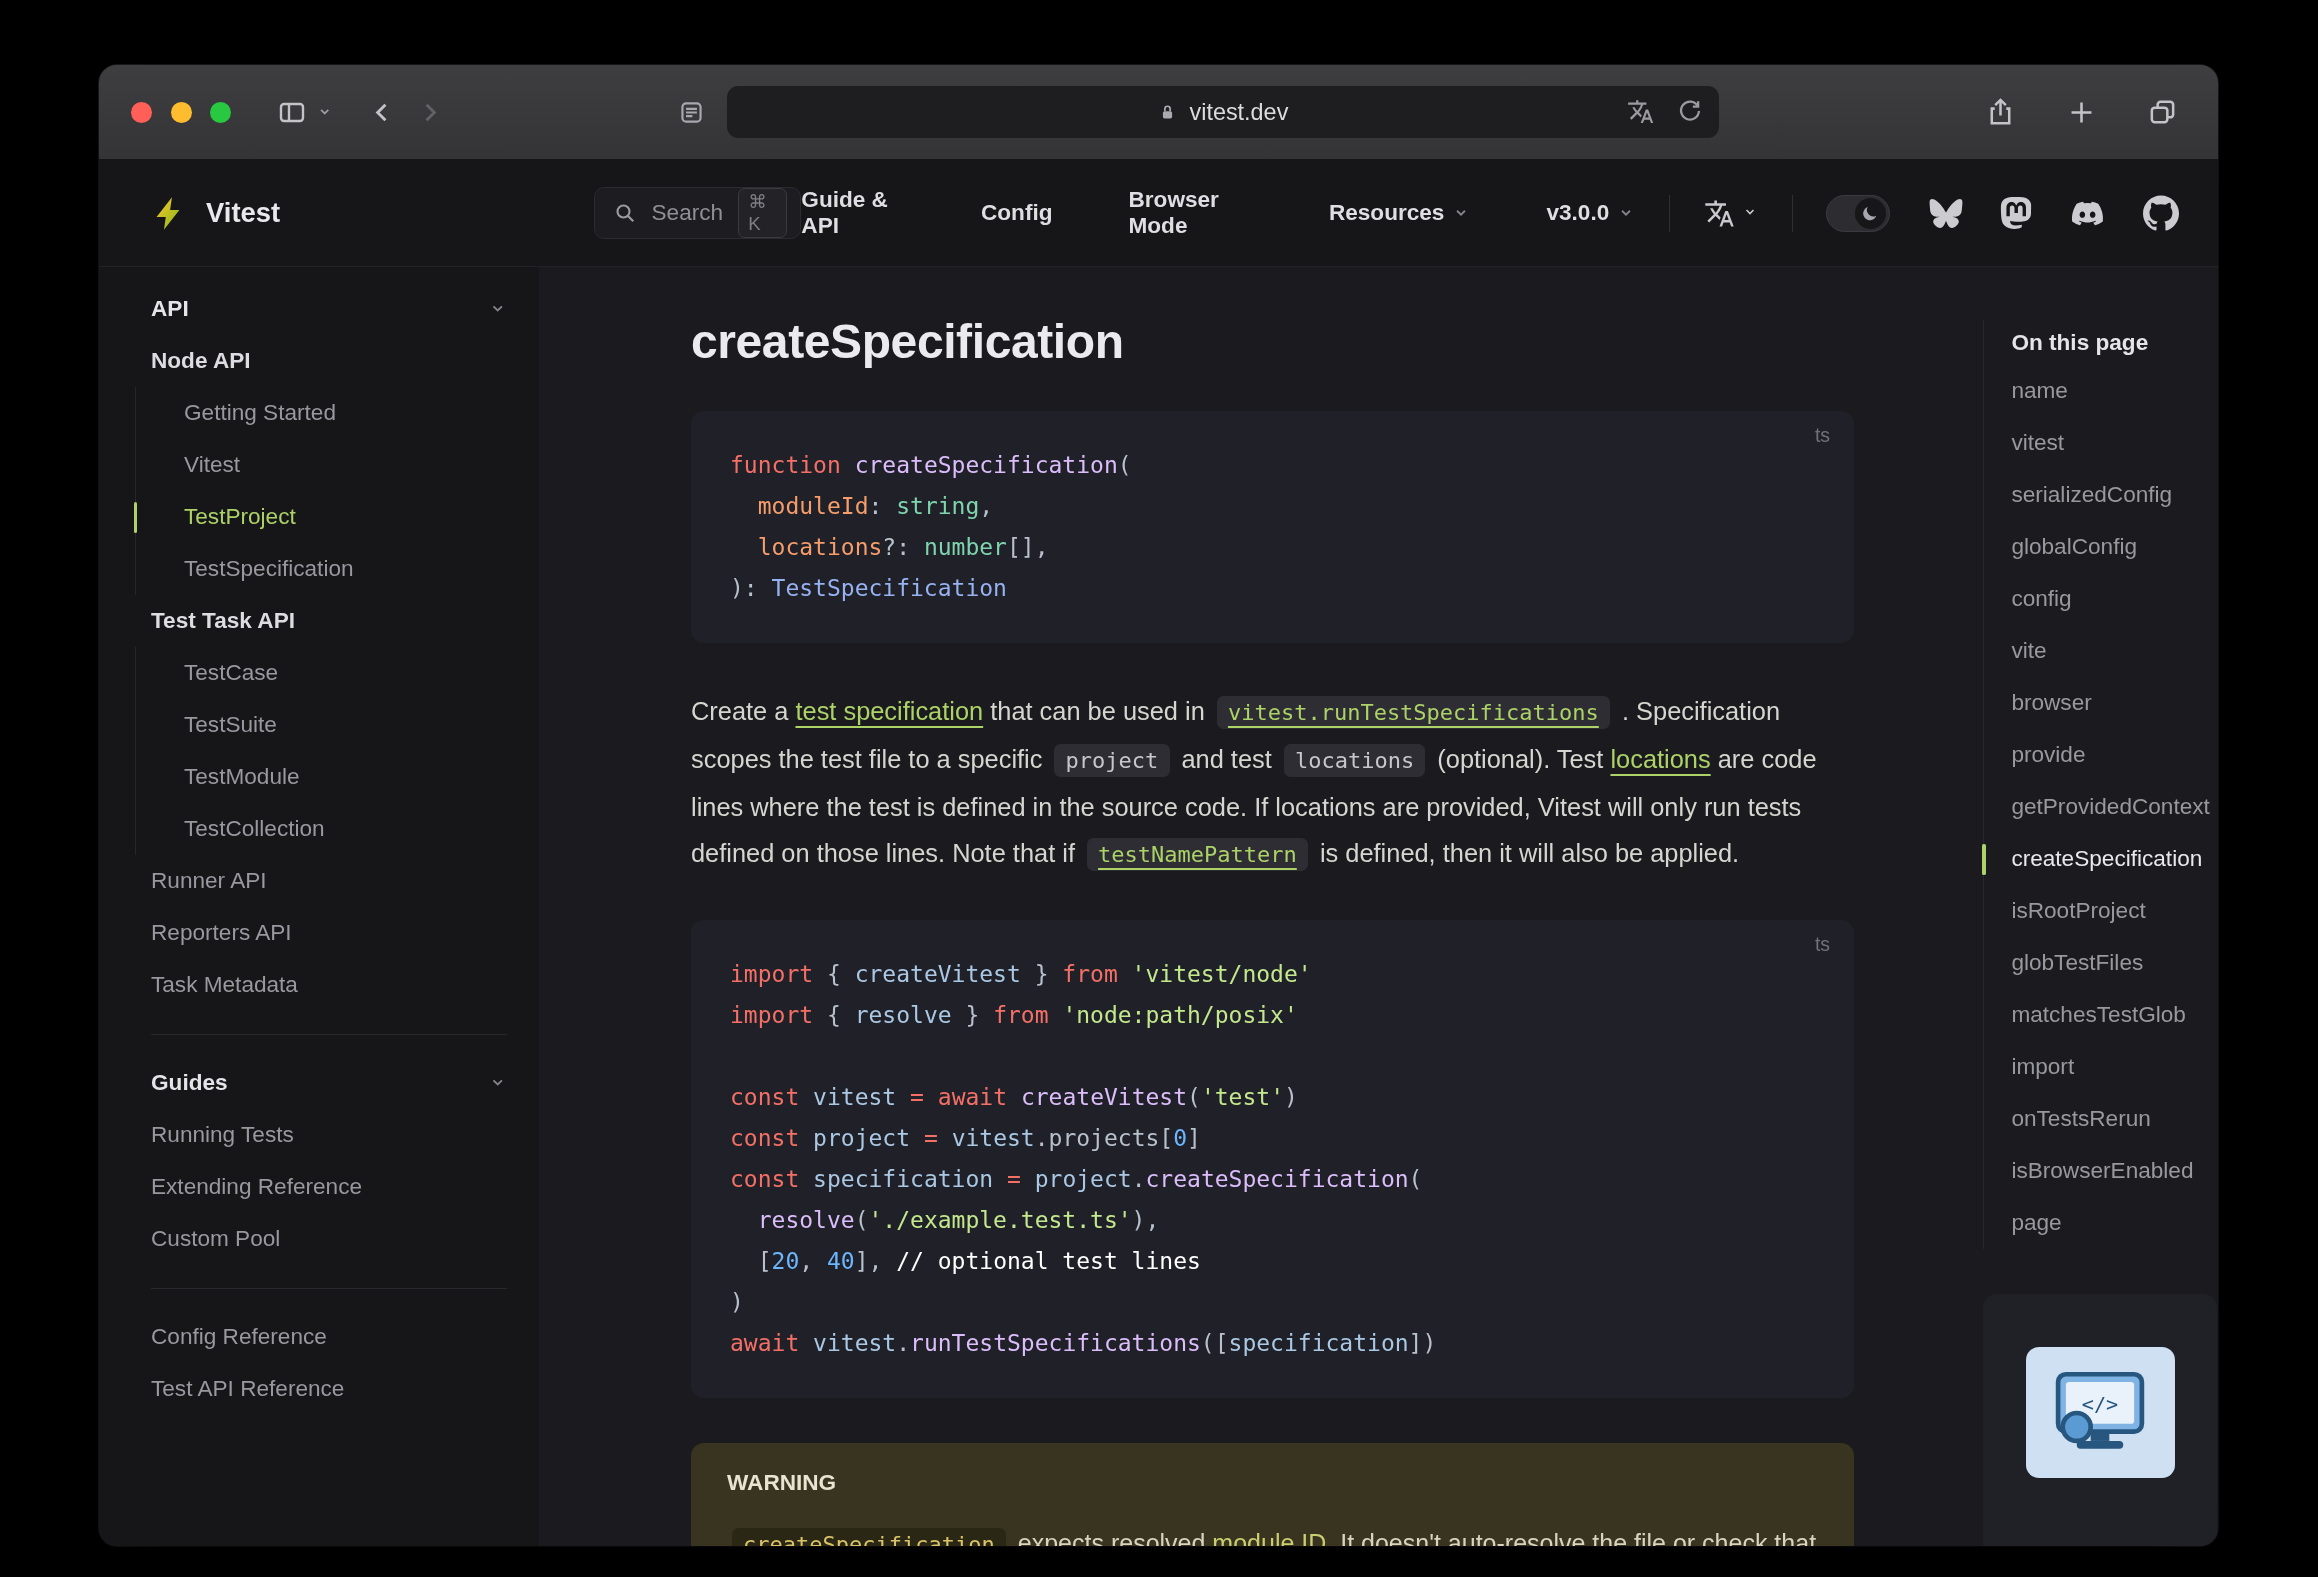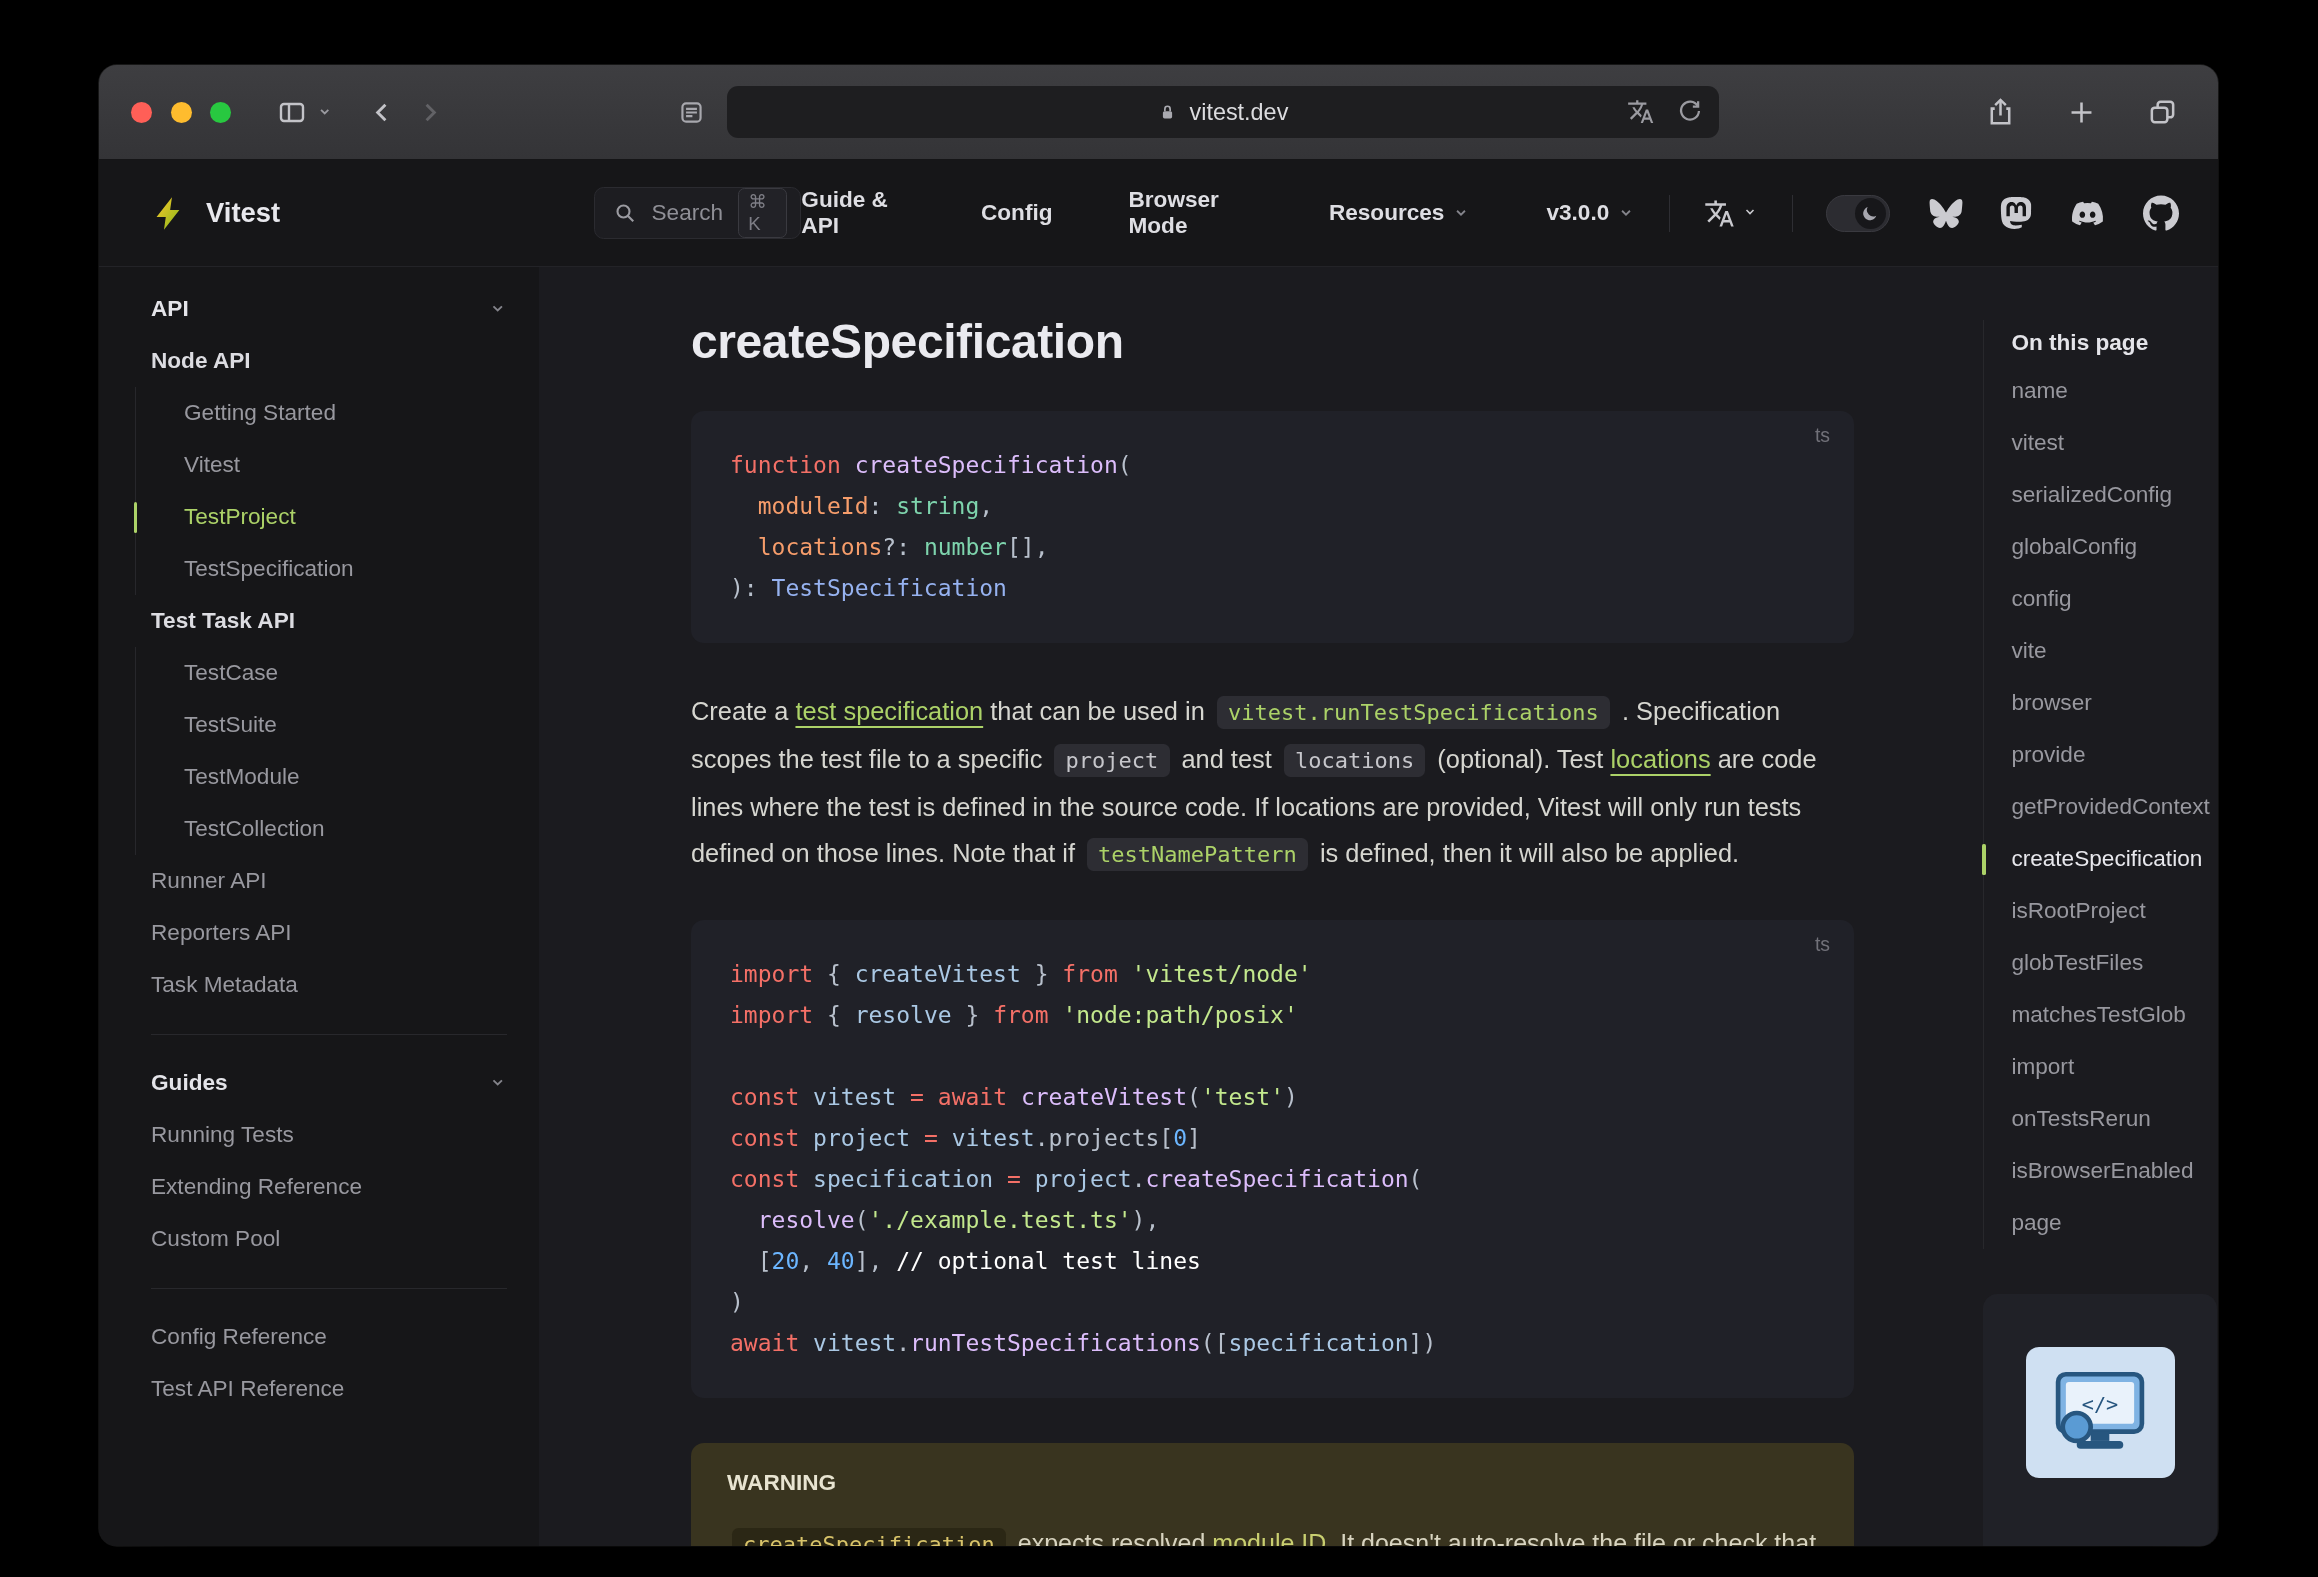--- a/index.html
+++ b/index.html
@@ -71,21 +71,21 @@
   .code-block{margin-top:42px;background:#202128;border-radius:13px;position:relative;padding:34px 0}
   .lang-label{position:absolute;top:13px;right:24px;font-size:19.4px;color:#717179}
   .code-lines{margin:0;padding:0 39px;font-family:"DejaVu Sans Mono",monospace;font-size:23px;
     line-height:41px;white-space:pre;color:#b8c0cc}
   .tk-kw{color:#f47067}.tk-fn{color:#dcbdfb}.tk-str{color:#c3e88d}.tk-num{color:#6cb6ff}
   .tk-ty{color:#7ed4ad}.tk-tyc{color:#96b2f0}.tk-pr{color:#f69d6b}.tk-cm{color:#ffffff}
   .tk-pl{color:#b8c0cc}.tk-vr{color:#aac8e4}
   .para{margin-top:45px;font-size:25.4px;line-height:46px;color:#d6d6d0}
   .chip{font-family:"DejaVu Sans Mono",monospace;font-size:22px;background:#2d2d33;color:#c6c6cb;
     border-radius:6.5px;padding:4px 11.3px;margin:0 4.8px;white-space:nowrap}
-  .chip-link{color:var(--accent);text-underline-offset:5.7px;text-decoration-thickness:1.6px}
+  .chip-link{color:var(--accent);text-decoration:underline;text-underline-offset:5.7px;text-decoration-thickness:1.6px}
   .ilink{color:var(--accent);text-decoration:underline;text-underline-offset:5.7px;text-decoration-thickness:1.6px;cursor:pointer}
   .warning{margin-top:45px;background:#39341f;border-radius:13px;padding:27.4px 36px 48px;color:#d8d4c0}
   .warning-title{font-size:22.6px;font-weight:700;color:#e8e4d1}
   .warning-text{margin-top:24px;font-size:25px;line-height:46px}
   .warning .chip{background:#2b2715;color:#d9c46a}
   .warning .ilink{color:var(--warn-link)}
   
   .aside{flex:0 0 266px;width:266px;margin-left:129px;padding-top:53px;font-size:22.6px}
   .aside-inner{border-left:1.6px solid #28282c;padding-left:27.4px}
   .aside-title{font-weight:700;color:#e4e4e9;height:45px;display:flex;align-items:center}

